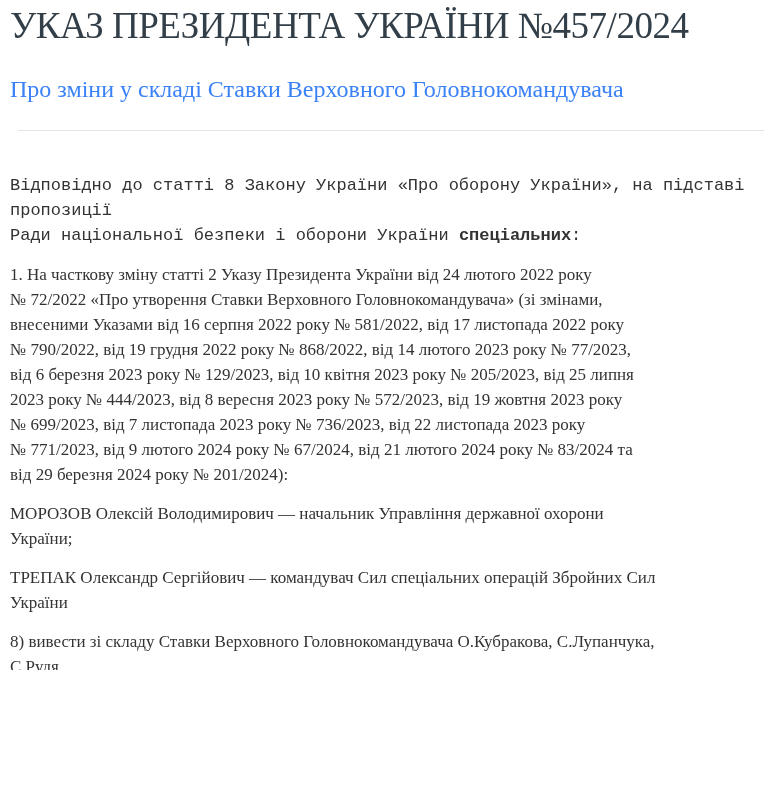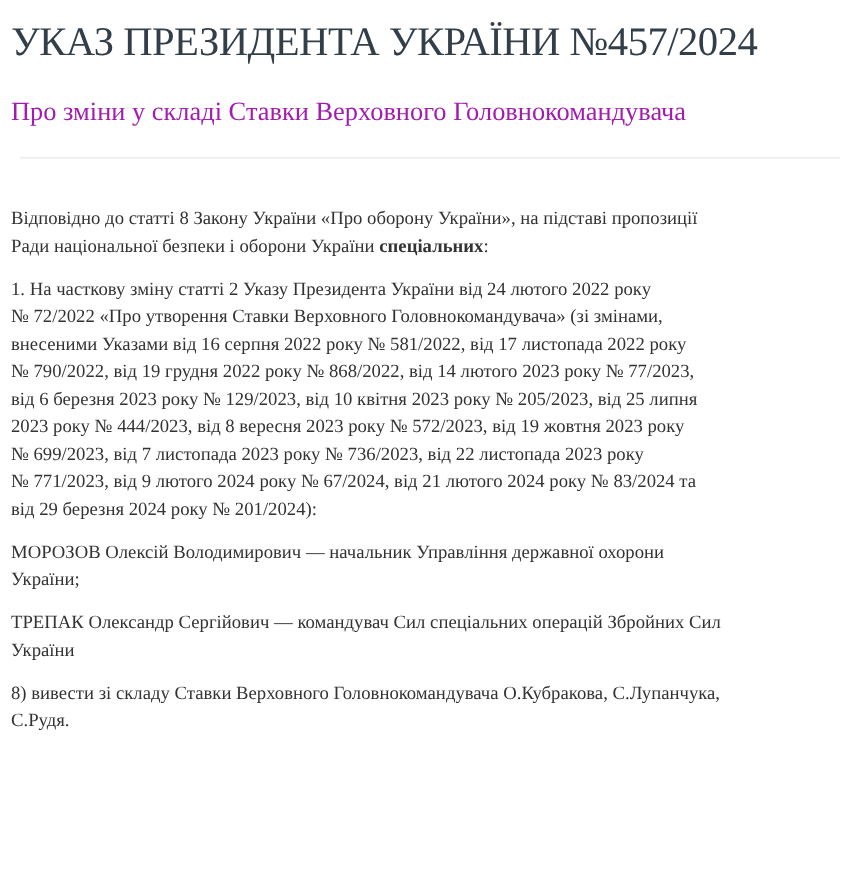--- a/index.html
+++ b/index.html
@@ -4,57 +4,58 @@
 <style>
   html, body {
     margin: 0;
     padding: 0;
     background: #ffffff;
   }
   .page {
     width: 776px;
     height: 670px;
     box-sizing: border-box;
-    padding: 17px 12px 0 10px;
+    padding: 4px 12px 0 10px;
     background: #ffffff;
     font-family: "Liberation Serif", "DejaVu Serif", serif;
     color: #333333;
     overflow: hidden;
   }
   h1.doc-title {
     margin: 0 0 26px 0;
     font-size: 37px;
     line-height: 1.2;
     font-weight: 400;
     letter-spacing: -0.5px;
     color: #323e48;
     white-space: nowrap;
   }
   h2.doc-subtitle {
     margin: 16px 0 26px 0;
     font-size: 24px;
     line-height: 1.25;
     font-weight: 400;
-    color: #a21caf;
+    color: #3b82f6;
   }
   hr.divider {
     border: none;
     border-top: 1px solid #e4e4e4;
     margin: 0 0 42px 8px;
     height: 0;
   }
   .content p {
     margin: 14px 0;
     font-size: 17px;
     line-height: 25px;
     white-space: pre-line;
     color: #333333;
   }
   .content p:first-child {
     margin-top: 0;
+    font-family: Liberation Mono, monospace;
   }
   .content strong {
     font-weight: 700;
   }
   p.signature {
     font-weight: 700;
   }
 </style>
 </head>
 <body>

